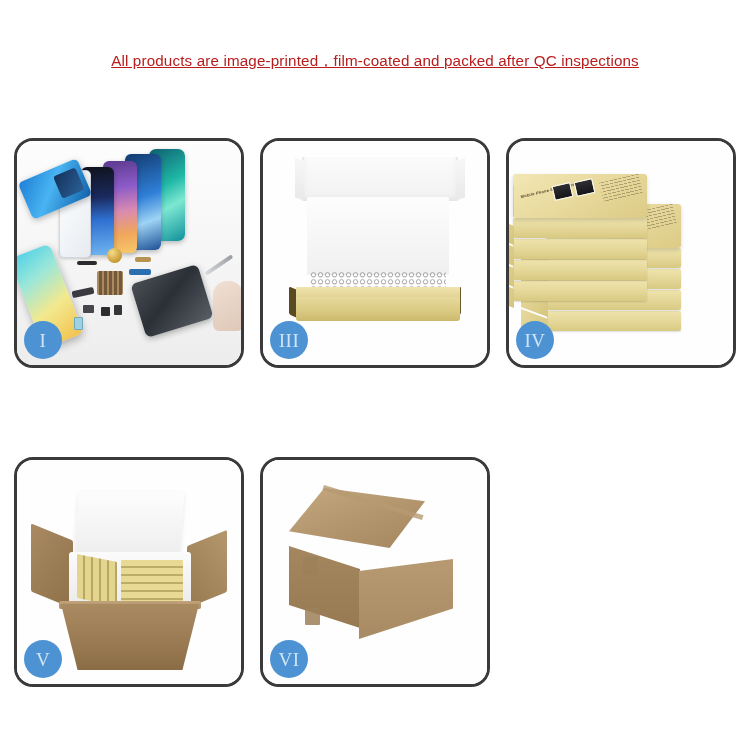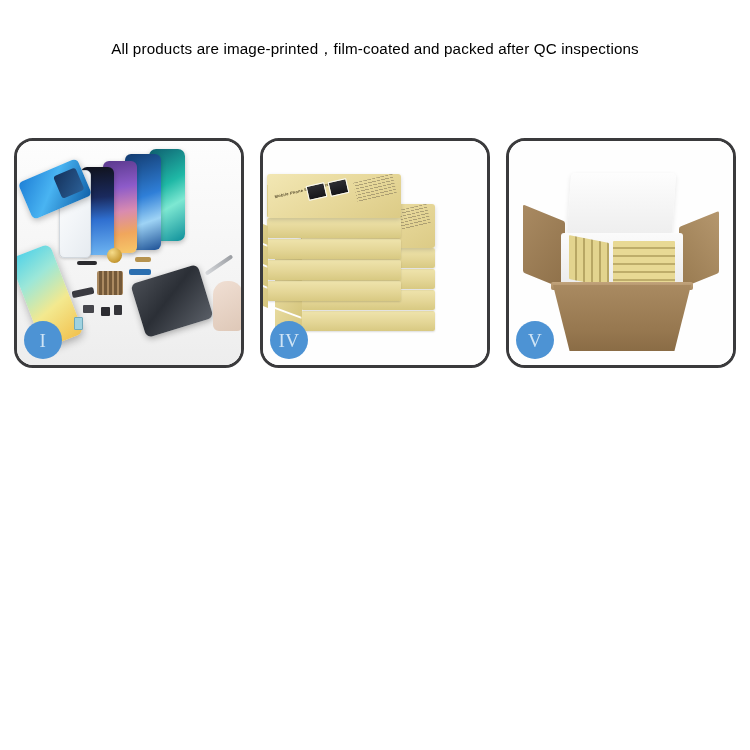--- a/index.html
+++ b/index.html
@@ -12,22 +12,22 @@
 
   
   .header{padding-top:38px;text-align:center;}
   .title{
     font-size:35px;font-weight:500;color:#17171a;
     letter-spacing:2.1px;line-height:1;
     font-family:"Liberation Sans",sans-serif;
     white-space:nowrap;
   }
   .subtitle{
-    margin-top:1px;font-size:15.2px;color:#000000;
-    letter-spacing:.15px;white-space:nowrap;font-weight:400;
+    margin-top:13px;font-size:15.2px;color:#b91c1c;
+    letter-spacing:.15px;white-space:nowrap;font-weight:400;text-decoration:underline;
   }
 
   
   .grid{
     position:absolute;left:14px;top:138px;
     width:722px;
     display:grid;
     grid-template-columns:repeat(3,230px);
     grid-template-rows:repeat(2,230px);
     column-gap:16px;row-gap:89px;
@@ -337,20 +337,31 @@
         <div class="sm2"></div>
         <div class="sm3"></div>
         <div class="sm4"></div>
         <div class="tweez"></div>
         <div class="hand"></div>
       </div>
       <div class="badge">I</div>
     </div>
 
 
+    <div class="panel">
+      <div class="stage p3">
+        <div class="b3-lid"></div>
+        <div class="b3-foam"></div>
+        <div class="b3-dark"></div>
+        <div class="b3-flapL"></div>
+        <div class="b3-flapR"></div>
+        <div class="b3-front"></div>
+      </div>
+      <div class="badge">III</div>
+    </div>
 
     <div class="panel">
       <div class="stage p4">
         <div class="stk">
           <div class="sbox" style="left:38px;top:170px;"></div>
           <div class="sbox" style="left:38px;top:149px;"></div>
           <div class="sbox" style="left:38px;top:128px;"></div>
           <div class="sbox" style="left:38px;top:107px;"></div>
           <div class="lid" style="left:38px;top:63px;">
             <span class="lbl">Mobile Phone Spare Parts</span>
@@ -382,15 +393,26 @@
         <div class="v-flapR"></div>
         <div class="v-foamtray"></div>
         <div class="v-yellowL"></div>
         <div class="v-yellowR"></div>
         <div class="v-rim"></div>
         <div class="v-body"></div>
       </div>
       <div class="badge">V</div>
     </div>
 
+    <div class="panel">
+      <div class="stage p6">
+        <div class="c-topface"></div>
+        <div class="c-seam"></div>
+        <div class="c-left"></div>
+        <div class="c-right"></div>
+        <div class="c-tape1"></div>
+        <div class="c-tape2"></div>
+      </div>
+      <div class="badge">VI</div>
+    </div>
 
   </div>
 </div>
 
 </body></html>

